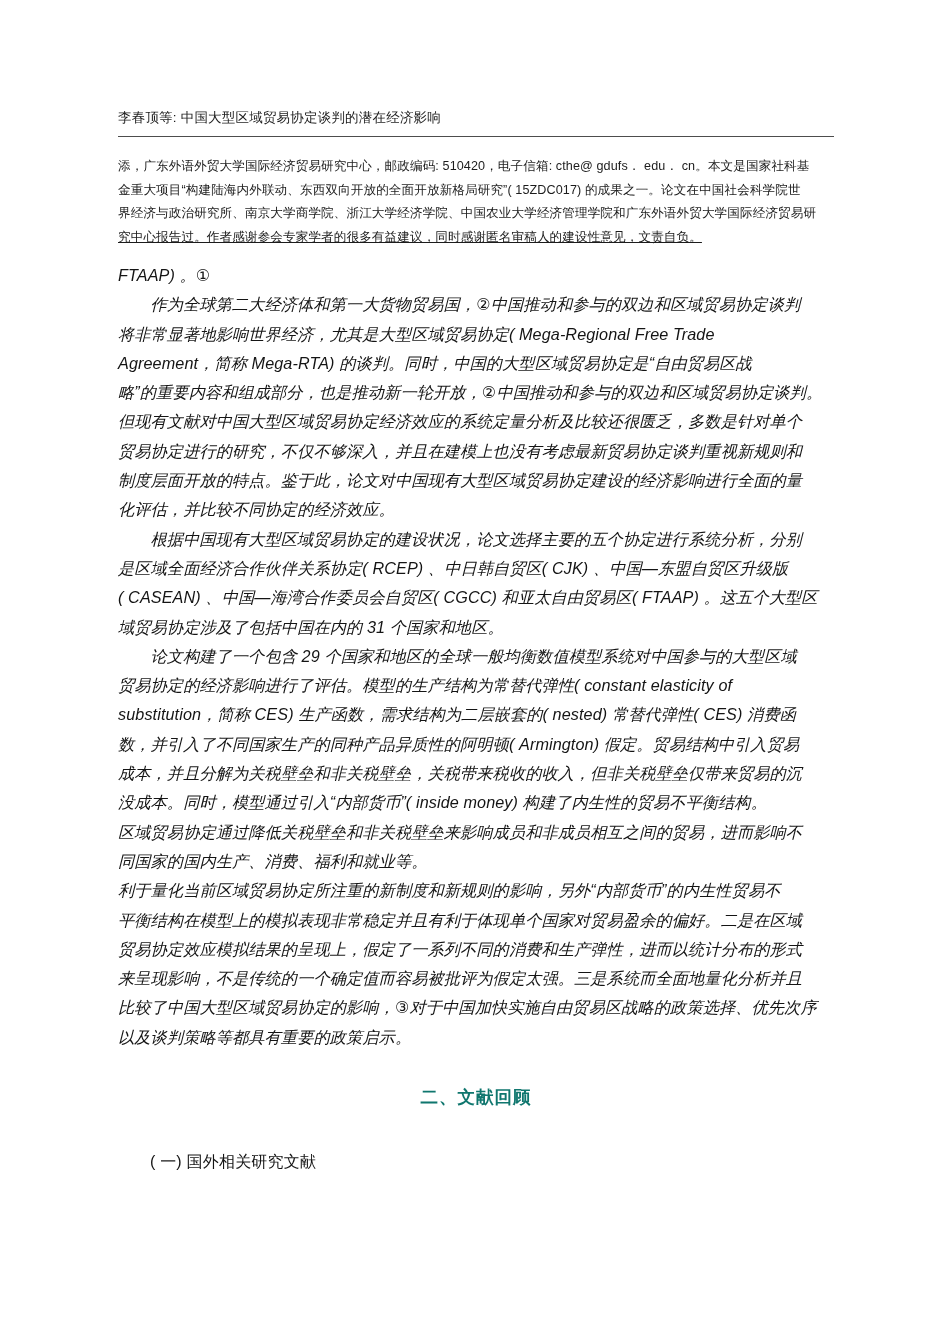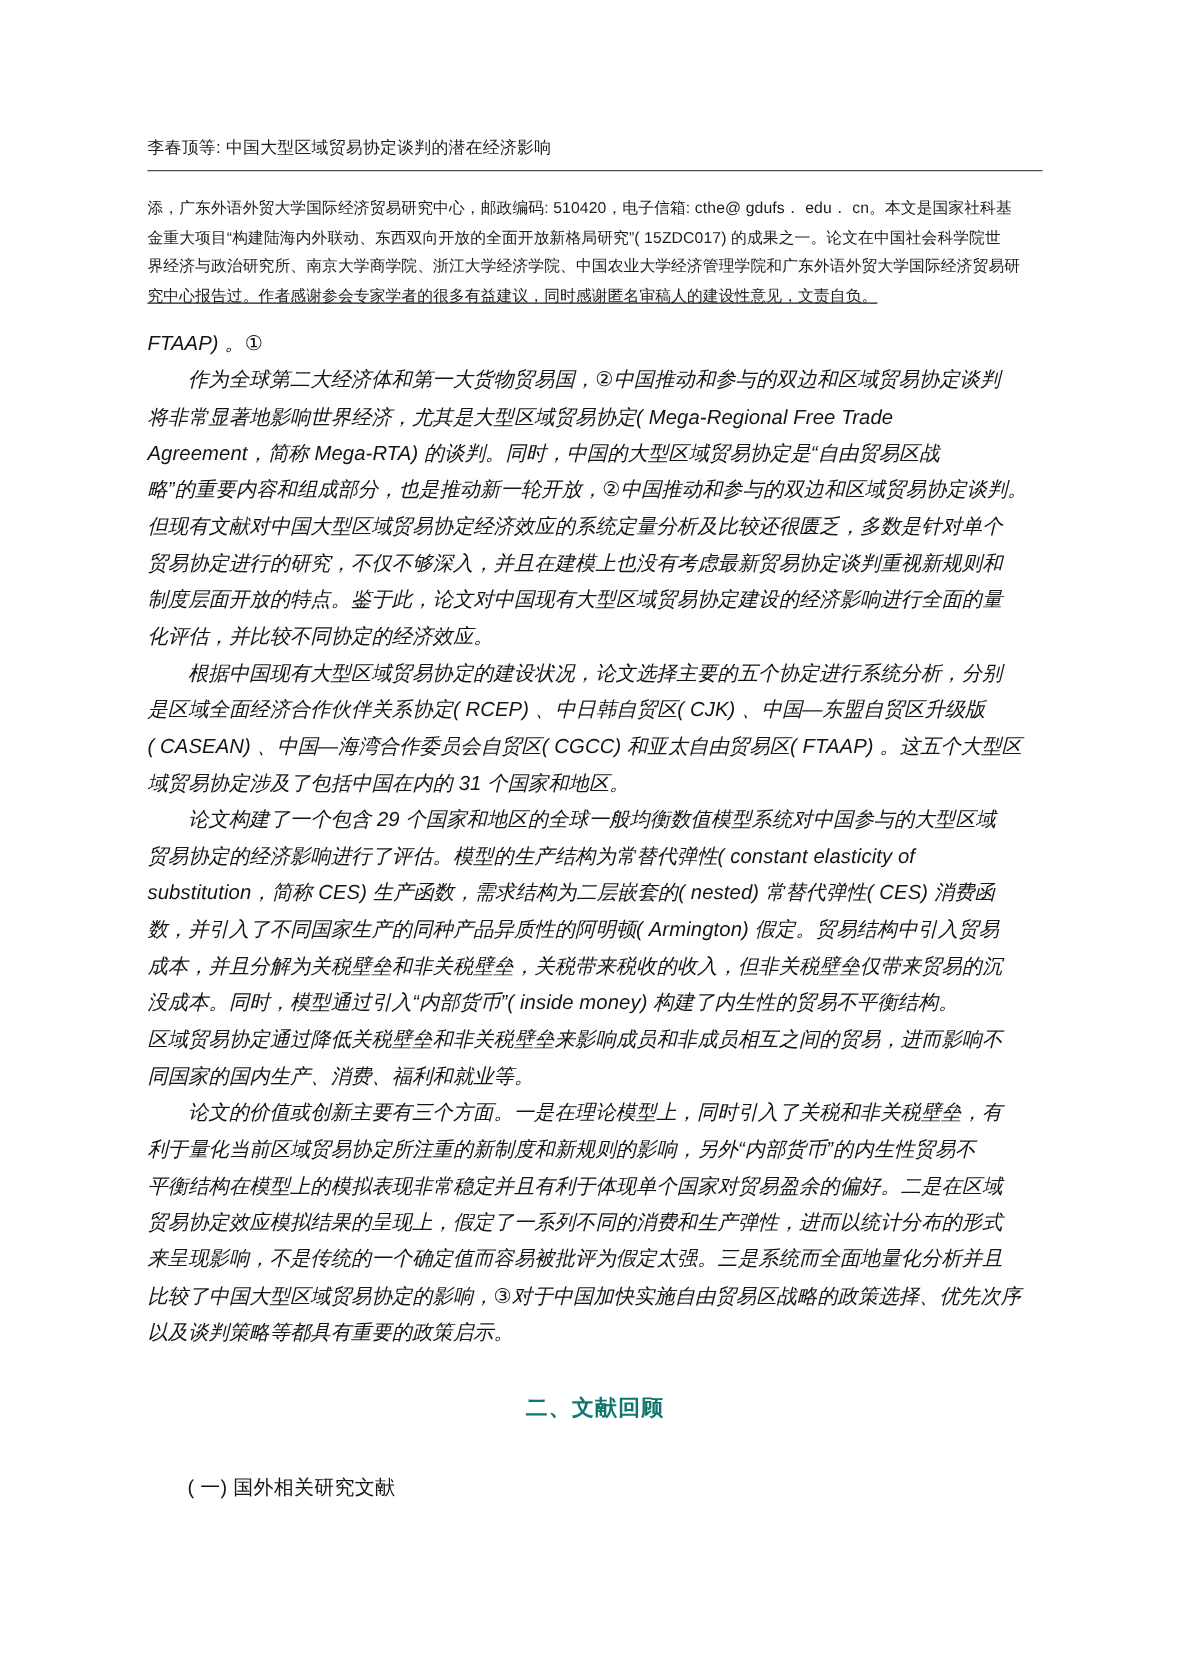--- a/index.html
+++ b/index.html
@@ -169,21 +169,20 @@
           </span>
         <span class="line">substitution，简称 CES) 生产函数，需求结构为二层嵌套的( nested) 常替代弹性( CES) 消费函</span>
         <span class="line">数，并引入了不同国家生产的同种产品异质性的阿明顿( Armington) 假定。贸易结构中引入贸易</span>
         <span class="line">成本，并且分解为关税壁垒和非关税壁垒，关税带来税收的收入，但非关税壁垒仅带来贸易的沉</span>
         <span class="line">没成本。同时，模型通过引入“内部货币”( inside money) 构建了内生性的贸易不平衡结构。</span>
         <span class="line">区域贸易协定通过降低关税壁垒和非关税壁垒来影响成员和非成员相互之间的贸易，进而影响不</span>
         <span class="line loose">同国家的国内生产、消费、福利和就业等。</span>
       </p>
 
       <p>
-        <span class="line indent">论文的价值或创新主要有三个方面。一是在理论模型上，同时引入了关税和非关税壁垒，有</span>
         <span class="line">利于量化当前区域贸易协定所注重的新制度和新规则的影响，另外“内部货币”的内生性贸易不</span>
         <span class="line">平衡结构在模型上的模拟表现非常稳定并且有利于体现单个国家对贸易盈余的偏好。二是在区域</span>
         <span class="line">贸易协定效应模拟结果的呈现上，假定了一系列不同的消费和生产弹性，进而以统计分布的形式</span>
         <span class="line">来呈现影响，不是传统的一个确定值而容易被批评为假定太强。三是系统而全面地量化分析并且</span>
         <span class="line">比较了中国大型区域贸易协定的影响，③对于中国加快实施自由贸易区战略的政策选择、优先次序</span>
         <span class="line loose">以及谈判策略等都具有重要的政策启示。</span>
       </p>
 
       <div class="section-heading">二、文献回顾</div>
 

